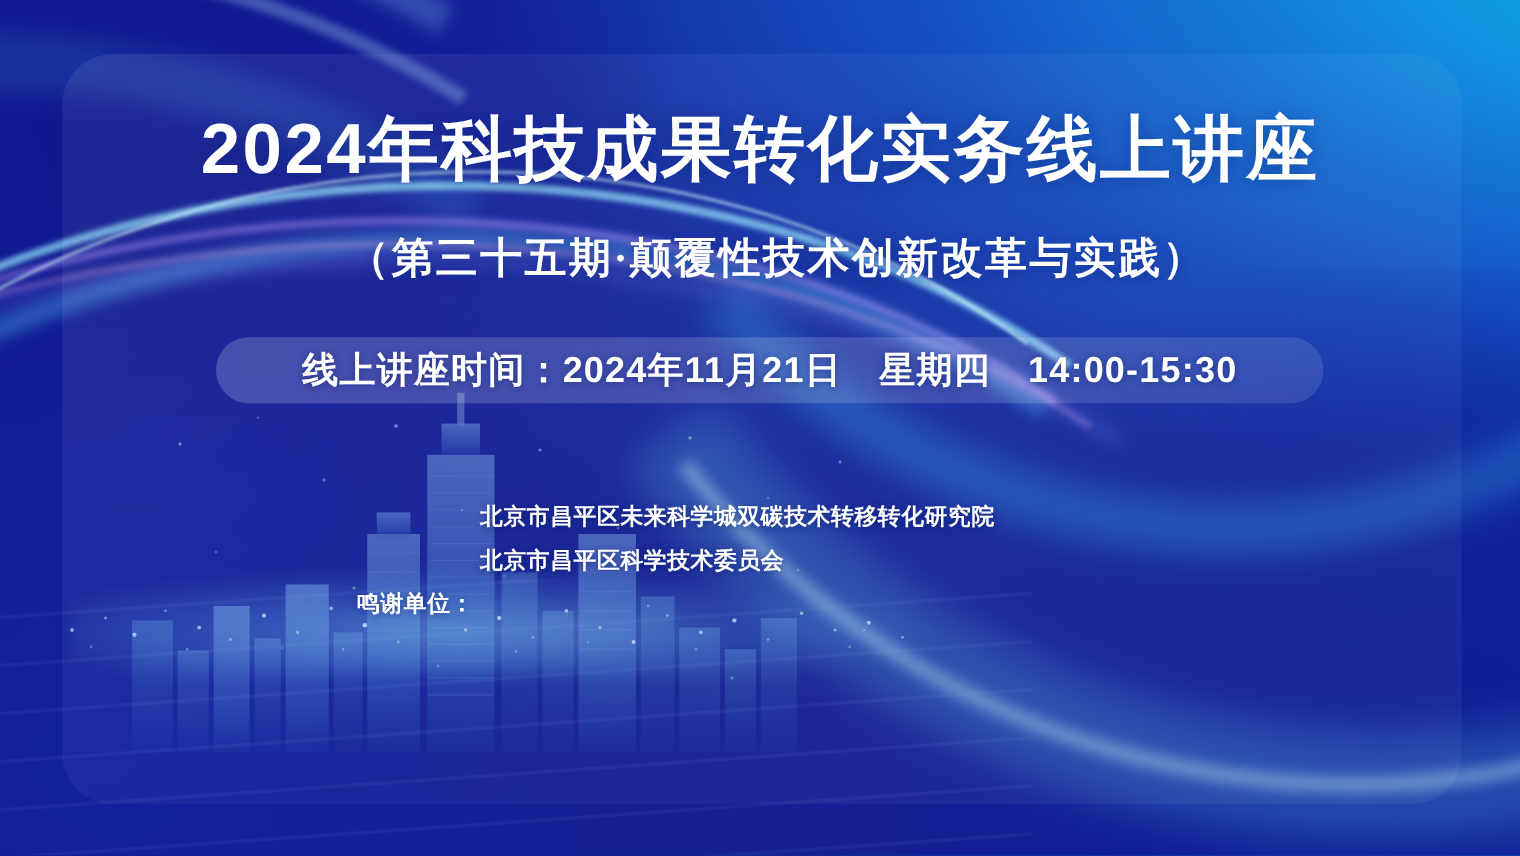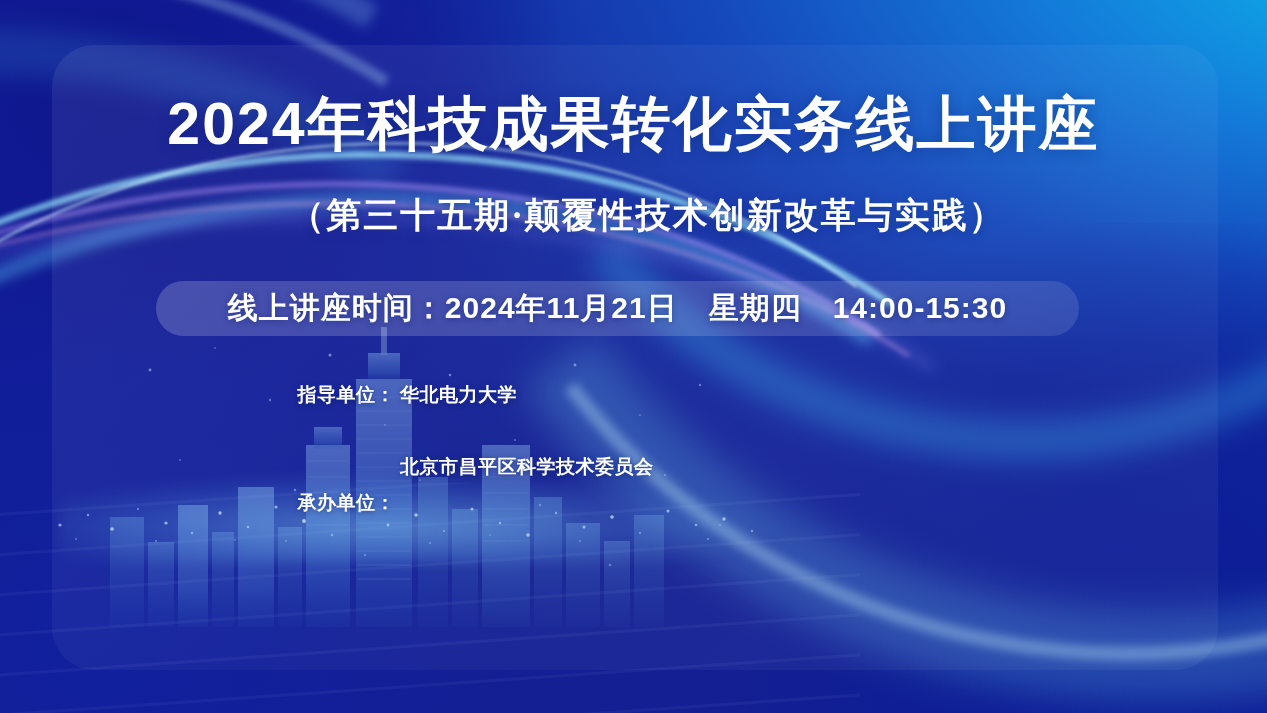--- a/index.html
+++ b/index.html
@@ -122,21 +122,21 @@
     position:absolute;left:0;top:192px;width:1267px;
     text-align:center;color:#ffffff;
     font-family:"Liberation Serif","DejaVu Serif",serif;
     font-size:35px;line-height:48px;font-weight:700;
     letter-spacing:2px;
     text-shadow:0 2px 10px rgba(0,30,110,.40);
     padding-left:28px;
   }
 
   .date-pill{
-    position:absolute;left:156px;top:281px;width:923px;height:55px;
+    position:absolute;left:180px;top:281px;width:923px;height:55px;
     border-radius:28px;
     background:linear-gradient(100deg, rgba(255,255,255,.19) 0%, rgba(255,255,255,.155) 55%, rgba(255,255,255,.115) 100%);
     display:flex;align-items:center;justify-content:center;
   }
   .date-text{
     color:#ffffff;font-size:30px;font-weight:700;letter-spacing:1px;
     white-space:pre;text-shadow:0 1px 6px rgba(0,25,95,.45);
   }
 
   .orgs{position:absolute;left:0;top:382px;width:1267px;}
@@ -324,35 +324,35 @@
     <div class="title">2024年科技成果转化实务线上讲座</div>
 
     <div class="subtitle">（第三十五期·颠覆性技术创新改革与实践）</div>
 
     <div class="date-pill">
       <span class="date-text">线上讲座时间：2024年11月21日　星期四　14:00-15:30</span>
     </div>
 
     <div class="orgs">
 
-      <div class="org-row">
-        <span class="org-label">指导单位：</span>
-        <span class="org-value">华北电力大学</span>
-      </div>
 
 
 
       <div class="org-row">
       </div>
 
+      <div class="org-row">
+        <span class="org-label"></span>
+        <span class="org-value">北京市昌平区未来科学城双碳技术转移转化研究院</span>
+      </div>
 
       <div class="org-row">
         <span class="org-label"></span>
         <span class="org-value">北京市昌平区科学技术委员会</span>
       </div>
 
       <div class="org-row">
-        <span class="org-label">承办单位：</span>
+        <span class="org-label">鸣谢单位：</span>
       </div>
 
     </div>
   </div>
 </div>
 
 </body></html>

